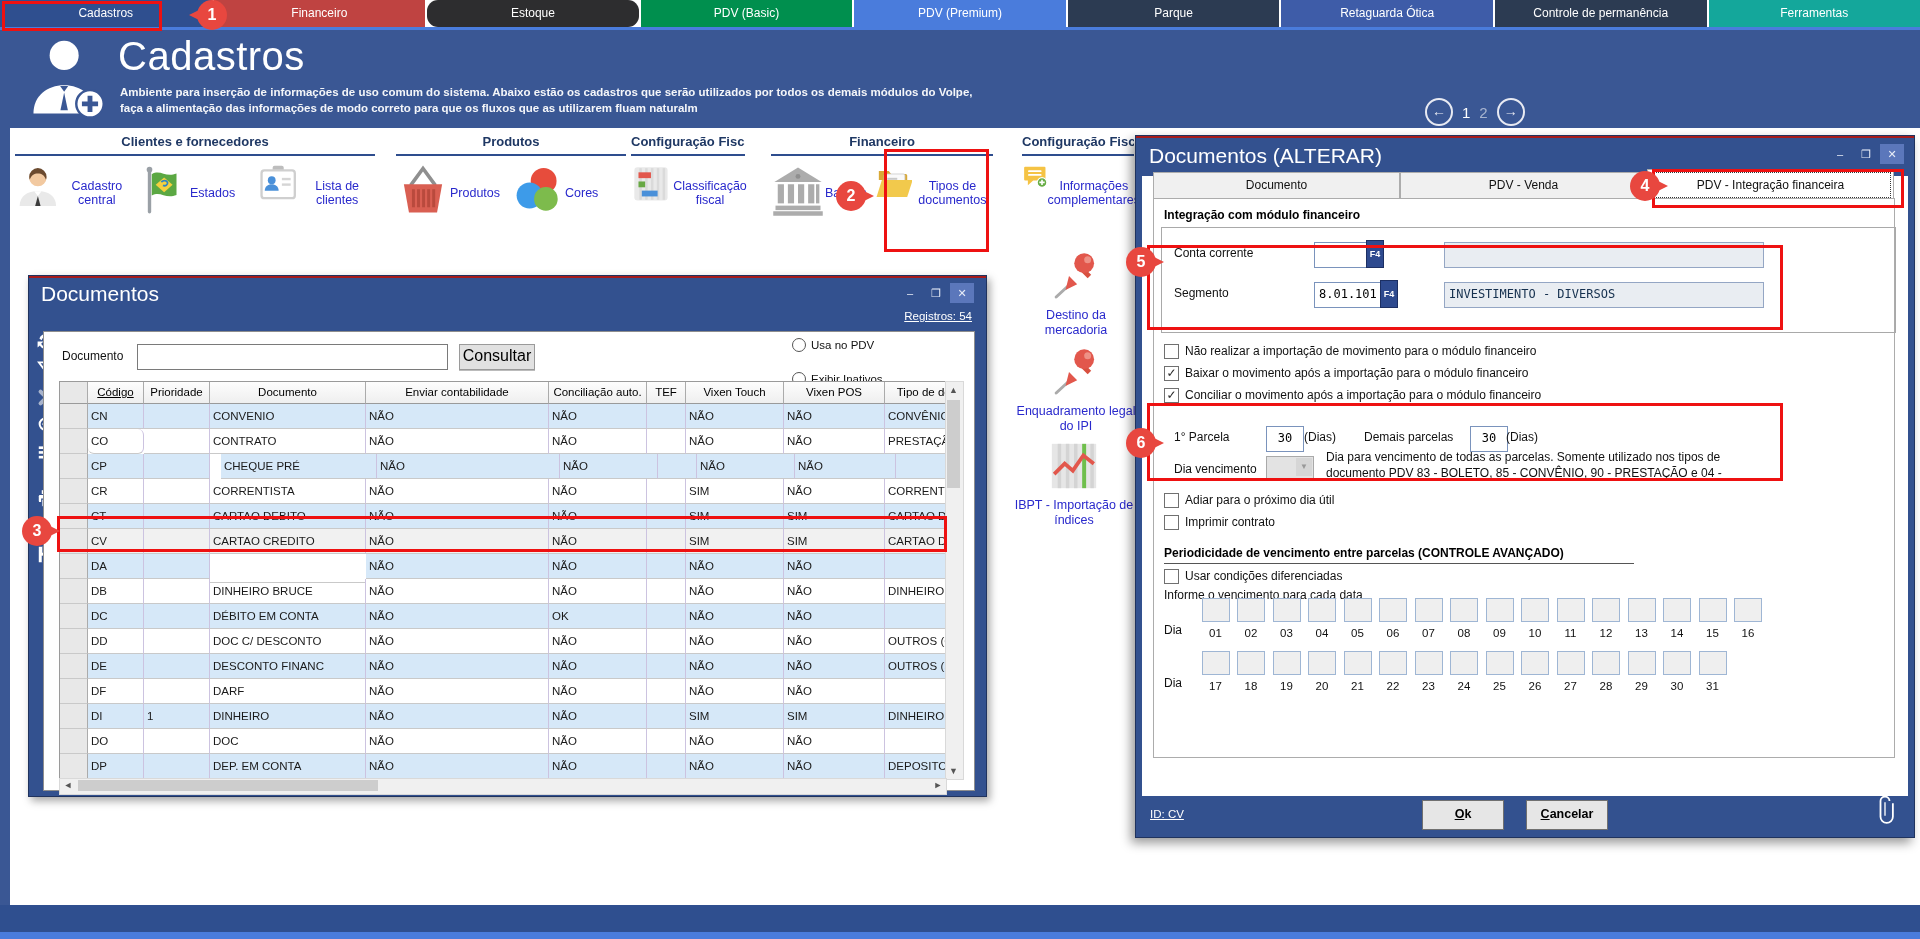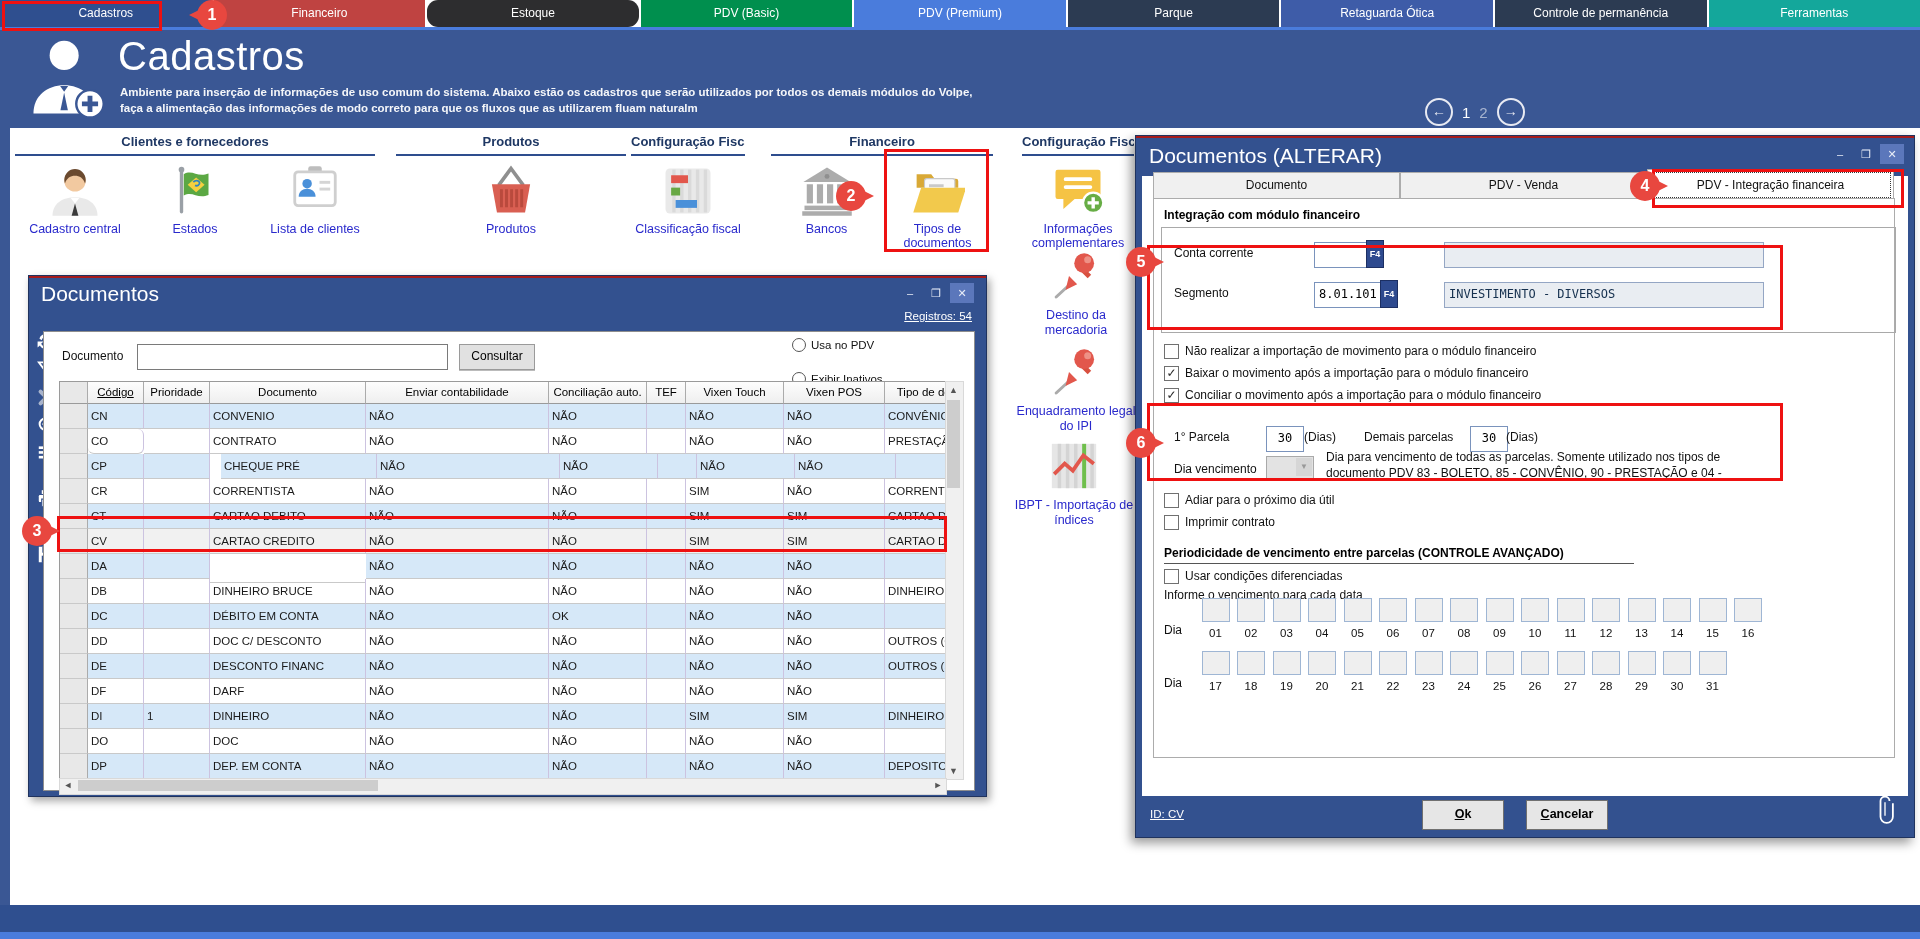--- a/index.html
+++ b/index.html
@@ -28,21 +28,21 @@
   #footer-band{left:0;top:905px;width:1920px;height:27px;background:#2F4F8F;}
   #footer-line{left:0;top:932px;width:1920px;height:7px;background:#4A7CDC;}
   #left-strip-text{left:12px;top:332px;color:#fff;font-size:11px;font-weight:bold;}
 
   
   .category{position:absolute;top:134px;}
   .cat-title{font-size:13px;font-weight:bold;color:#1F3864;text-align:center;white-space:nowrap;
              overflow:hidden;}
   .cat-rule{height:2px;background:#2E4D8E;margin-top:5px;}
   .cat-items{display:flex;justify-content:space-around;margin-top:8px;align-items:flex-start;}
-  .launcher{display:flex;flex-direction:column;align-items:center;width:118px;cursor:pointer;}
+  .launcher{display:flex;flex-direction:row;align-items:center;width:118px;cursor:pointer;}
   .launcher .ico{width:54px;height:54px;}
   .launcher .lbl{margin-top:4px;font-size:12.5px;color:#2929CC;text-align:center;line-height:14px;}
   .side-item{position:absolute;display:flex;flex-direction:column;align-items:center;width:124px;cursor:pointer;}
   .side-item .ico{width:56px;height:56px;}
   .side-item .lbl{margin-top:4px;font-size:12.5px;color:#2929CC;text-align:center;line-height:15px;}
 
   
   #doc-win{left:28px;top:275px;width:957px;height:520px;background:#33518F;
            border:1px solid #20335E;box-shadow:3px 4px 8px rgba(0,0,0,.35);}
   #doc-win .redline{position:absolute;left:0;top:0;width:100%;height:2px;background:#A61B1B;}
@@ -52,21 +52,21 @@
   .win-btn.close{background:#5B77BB;}
   #doc-registros{right:14px;top:34px;color:#fff;font-size:11.5px;text-decoration:underline;cursor:pointer;}
   #doc-toolbar{left:4px;top:56px;width:26px;display:flex;flex-direction:column;gap:9px;align-items:center;}
   #doc-toolbar .tb{width:19px;height:19px;cursor:pointer;}
   #doc-toolbar .gap{height:8px;}
   #doc-panel{left:14px;top:55px;width:930px;height:458px;background:#fff;border:1px solid #8E8E8E;}
 
   #doc-search-label{left:33px;top:73px;font-size:12px;color:#111;}
   #doc-search-input{left:108px;top:68px;width:305px;height:22px;border:1px solid #7A7A7A;background:#fff;}
   #doc-consultar{left:430px;top:68px;width:74px;height:24px;background:#E1E1E1;border:1px solid #9a9a9a;
-                 font-size:12px;text-align:center;line-height:22px;cursor:pointer;box-shadow:0 1px 0 #bbb;}
+                 font-size:16px;text-align:center;line-height:22px;cursor:pointer;box-shadow:0 1px 0 #bbb;}
   .radio-row{position:absolute;display:flex;align-items:center;gap:5px;font-size:11.5px;color:#111;}
   .radio-dot{width:12px;height:12px;border:1px solid #555;border-radius:50%;background:#fff;}
 
   
   #doc-table{left:30px;top:105px;width:902px;height:397px;overflow:hidden;border-top:1px solid #9a9a9a;border-left:1px solid #9a9a9a;}
   .trow{display:flex;height:25px;}
   .trow.hdr{height:22px;background:linear-gradient(#fdfdfd,#eee);}
   .tcell{flex:none;border-right:1px solid #CCC3E0;border-bottom:1px solid #C9C9C9;font-size:11.5px;
          color:#1a1a1a;padding:0 3px;line-height:25px;white-space:nowrap;overflow:hidden;}
   .trow.hdr .tcell{border-right:1px solid #ABABAB;border-bottom:1px solid #9a9a9a;line-height:21px;
@@ -213,20 +213,28 @@
           <div class="launcher">
             <div class="ico"><svg viewBox="0 0 48 48">
                 <path d="M13 19L24 4l11 15" fill="none" stroke="#8F8F8F" stroke-width="3.2"></path>
                 <path d="M7 18h34l-4.5 25h-25z" fill="#D95F52"></path>
                 <g stroke="#B94A3D" stroke-width="2.6">
                   <path d="M15.5 22.5v16M20 22.5v16M24.5 22.5v16M29 22.5v16M33.5 22.5v16"></path>
                 </g>
               </svg></div>
             <div class="lbl">Produtos</div>
           </div>
+          <div class="launcher">
+            <div class="ico"><svg viewBox="0 0 48 48">
+                <circle cx="29" cy="15" r="11.5" fill="#E74C3C"></circle>
+                <circle cx="16.5" cy="28" r="11.5" fill="#3D9BE9"></circle>
+                <circle cx="31" cy="31" r="10.5" fill="#7DBB4C"></circle>
+              </svg></div>
+            <div class="lbl">Cores</div>
+          </div>
         </div>
       </div>
       <div class="category" style="left: 631px; width: 114px;">
         <div class="cat-title">Configuração Fiscal</div>
         <div class="cat-rule"></div>
         <div class="cat-items">
           <div class="launcher">
             <div class="ico"><svg viewBox="0 0 48 48">
                 <rect x="4" y="4" width="40" height="40" rx="4" fill="#E9E9E9"></rect>
                 <g fill="#DADADA">

